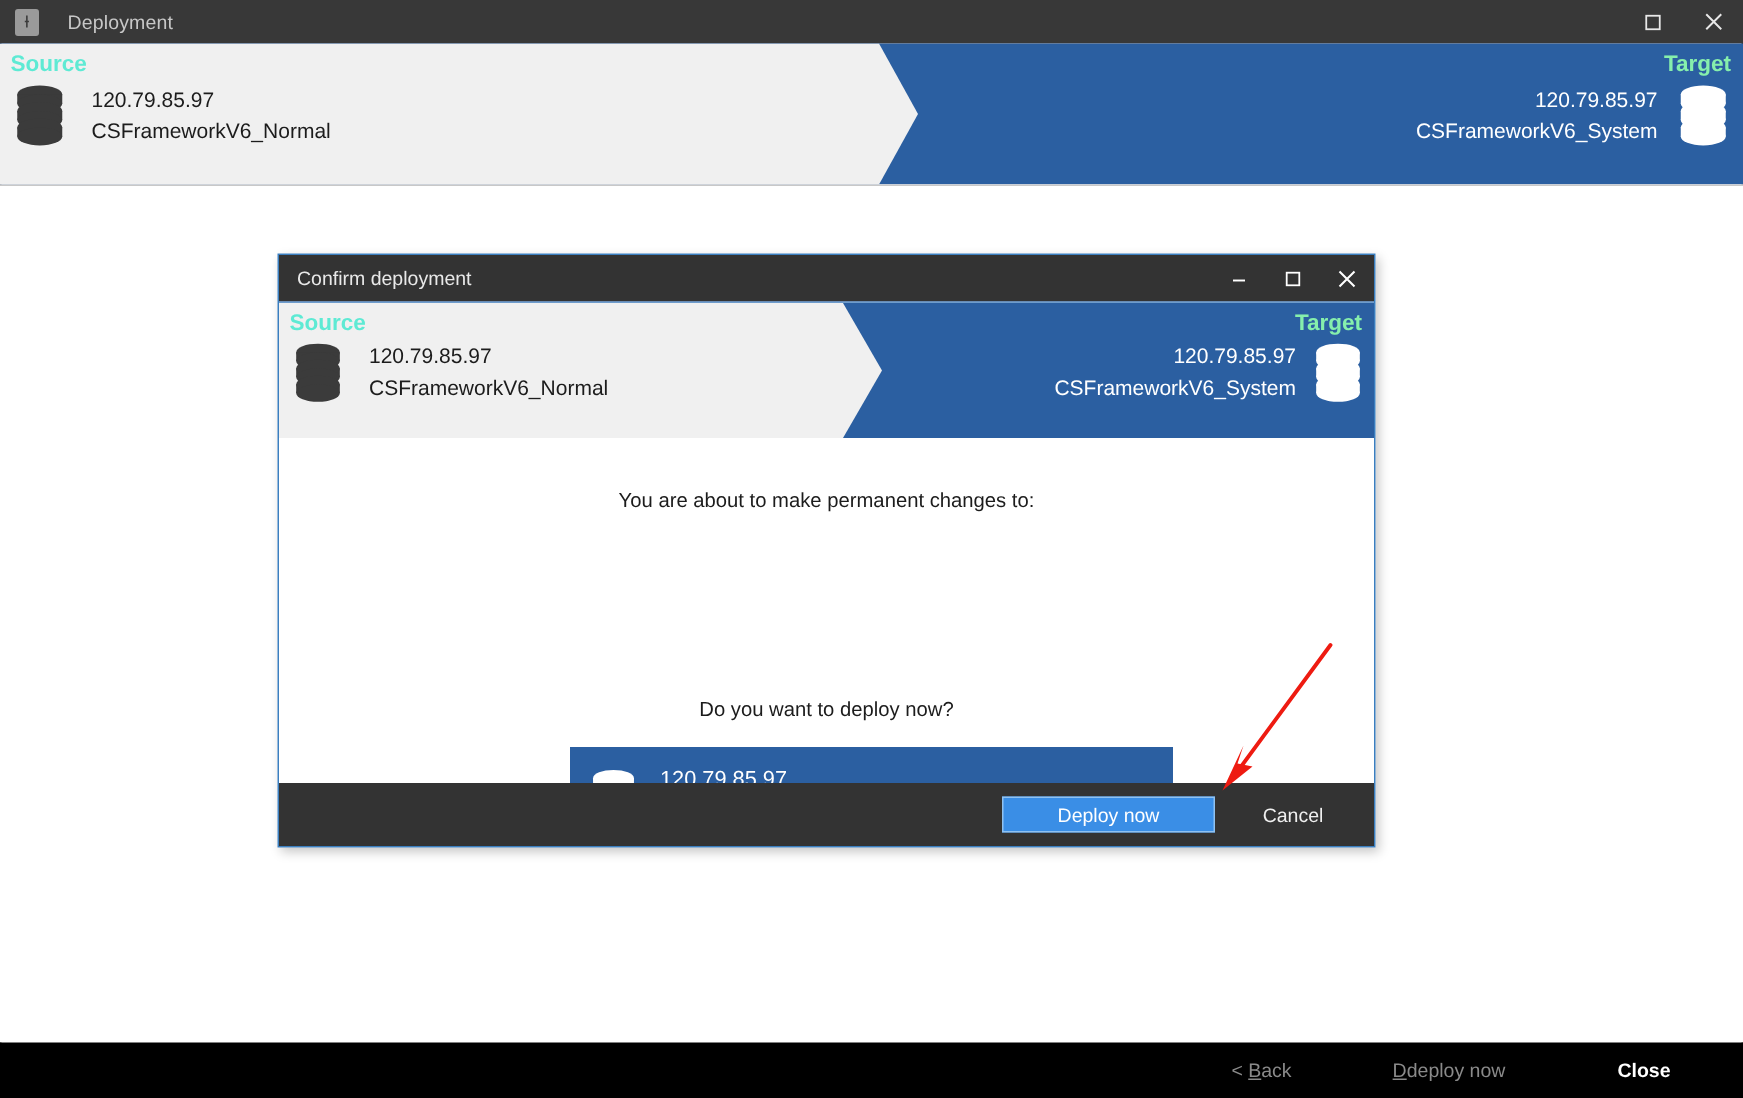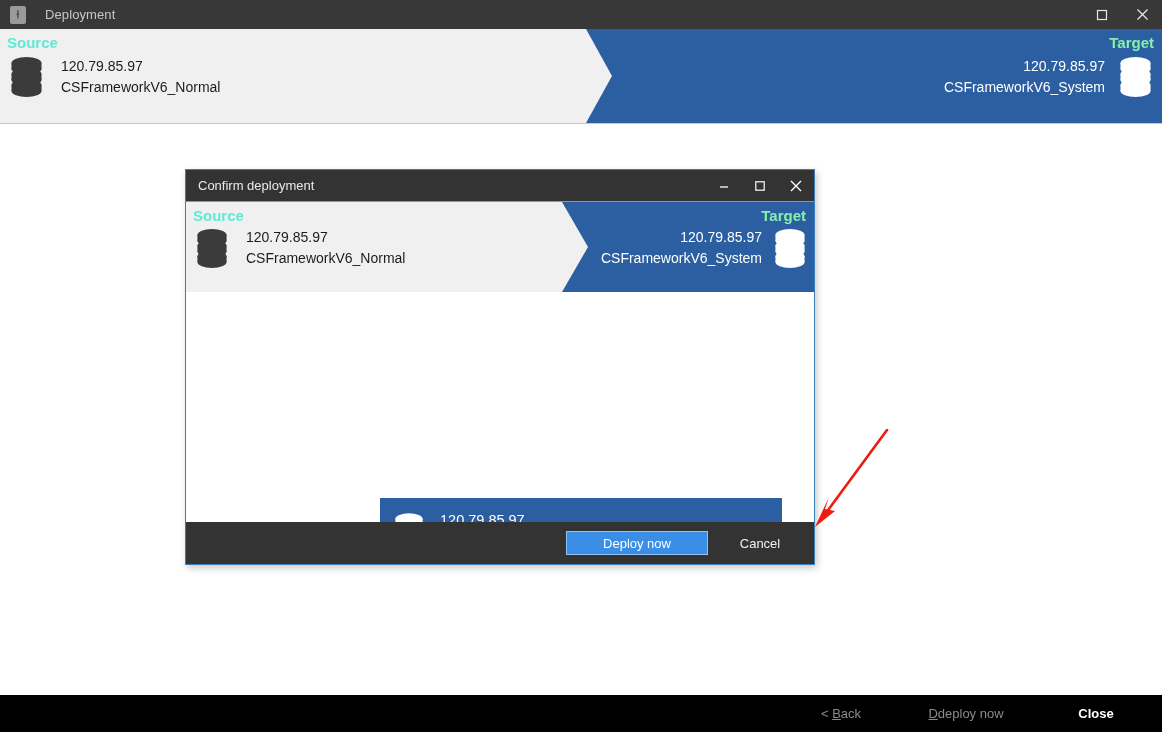--- a/index.html
+++ b/index.html
@@ -172,21 +172,21 @@
   #footer-back { color: #8a8a8a; width: 110px; }
   #footer-deploy { color: #8a8a8a; width: 140px; }
   #footer-close { color: #ffffff; width: 120px; font-weight: bold; margin-right: 6px; }
   .u { text-decoration: underline; }
 
   
   #confirm-dialog {
     position: absolute;
     left: 184px;
     top: 169px;
-    width: 630px;
+    width: 732px;
     height: 396px;
     background: #ffffff;
     border: 1px solid #3a7ebf;
     box-sizing: border-box;
     box-shadow: 2px 3px 7px rgba(0,0,0,0.22);
   }
   #dlg-titlebar {
     height: 31px;
     background: #333333;
     display: flex;
@@ -467,20 +467,21 @@
           </svg>
         </div>
         <div class="db-texts">
           <div class="db-ip">120.79.85.97</div>
           <div class="db-name">CSFrameworkV6_System</div>
         </div>
       </div>
     </div>
 
     <div id="dlg-content">
+      <div id="confirm-question">You are about to make permanent changes to:</div>
 
       <div id="target-card">
         <div class="db-icon">
           <svg width="30" height="39" viewBox="0 0 33 42">
             <g fill="#ffffff">
               <ellipse cx="16.5" cy="7" rx="15" ry="6"></ellipse>
               <rect x="1.5" y="7" width="30" height="6"></rect>
               <ellipse cx="16.5" cy="13" rx="15" ry="6"></ellipse>
               <rect x="1.5" y="18" width="30" height="6"></rect>
               <ellipse cx="16.5" cy="18" rx="15" ry="6"></ellipse>
@@ -490,20 +491,21 @@
               <ellipse cx="16.5" cy="35" rx="15" ry="6"></ellipse>
             </g>
           </svg>
         </div>
         <div class="db-texts light-txt">
           <div class="db-ip">120.79.85.97</div>
           <div class="db-name">CSFrameworkV6_System</div>
         </div>
       </div>
 
+      <div id="deploy-question">Do you want to deploy now?</div>
     </div>
 
     <div id="dlg-footer">
       <div id="deploy-now-button">Deploy now</div>
       <div id="cancel-button">Cancel</div>
     </div>
   </div>
 
   <div id="annotation-arrow">
     <svg width="100" height="110" viewBox="0 0 100 110">

